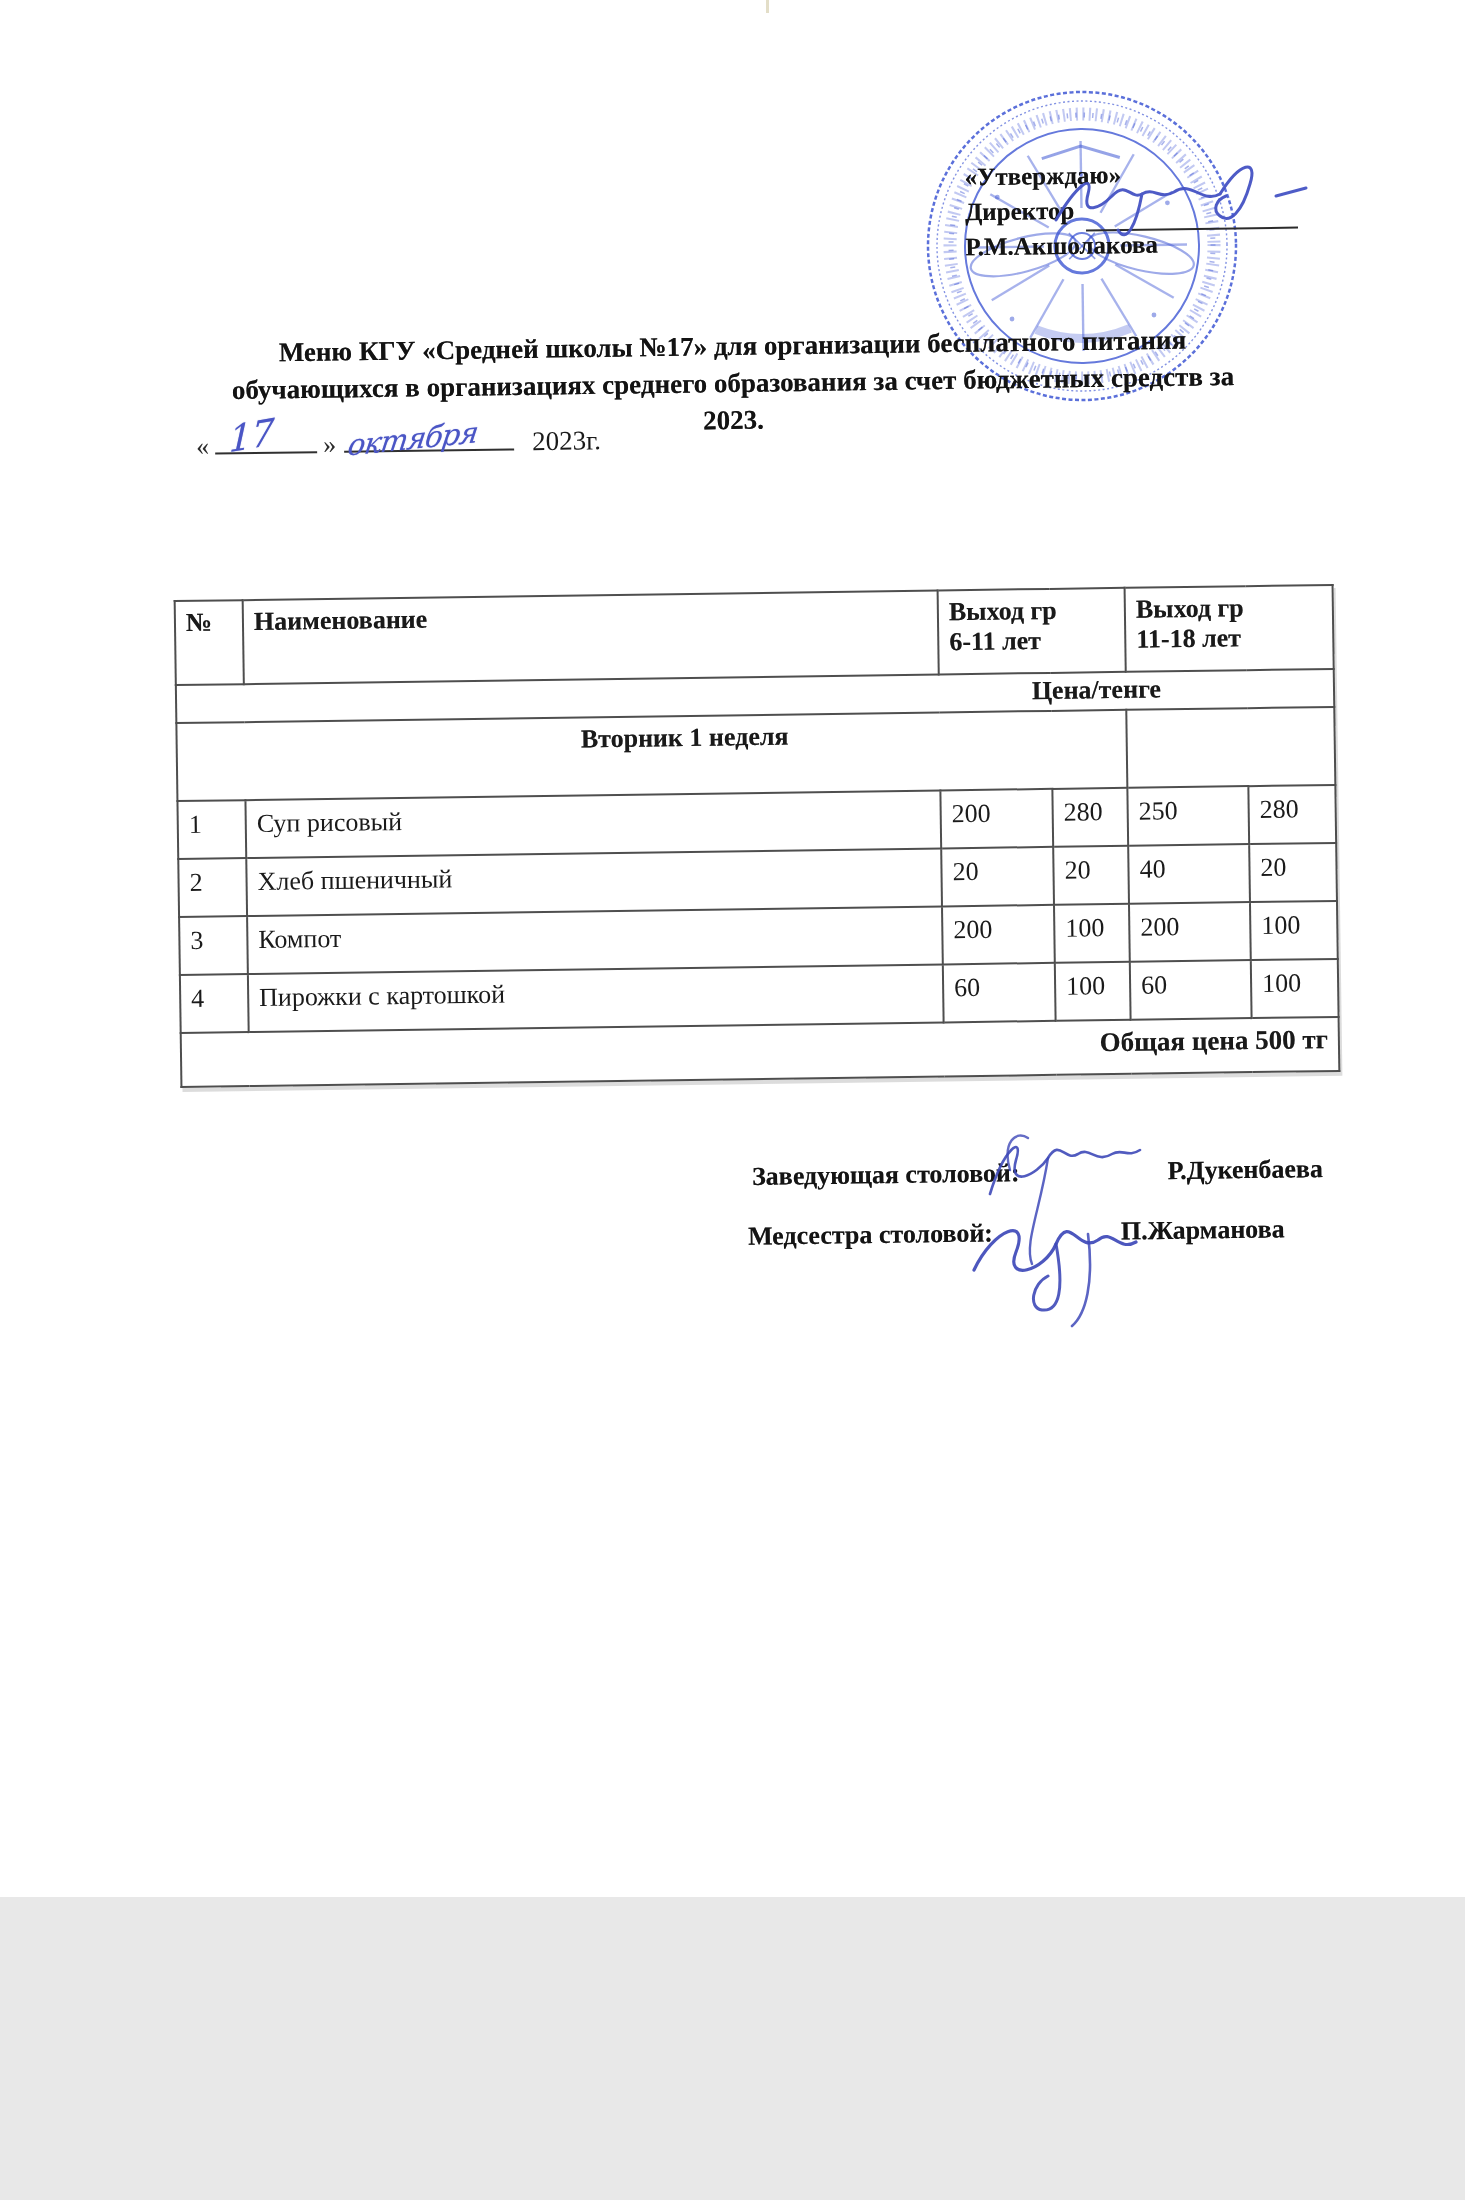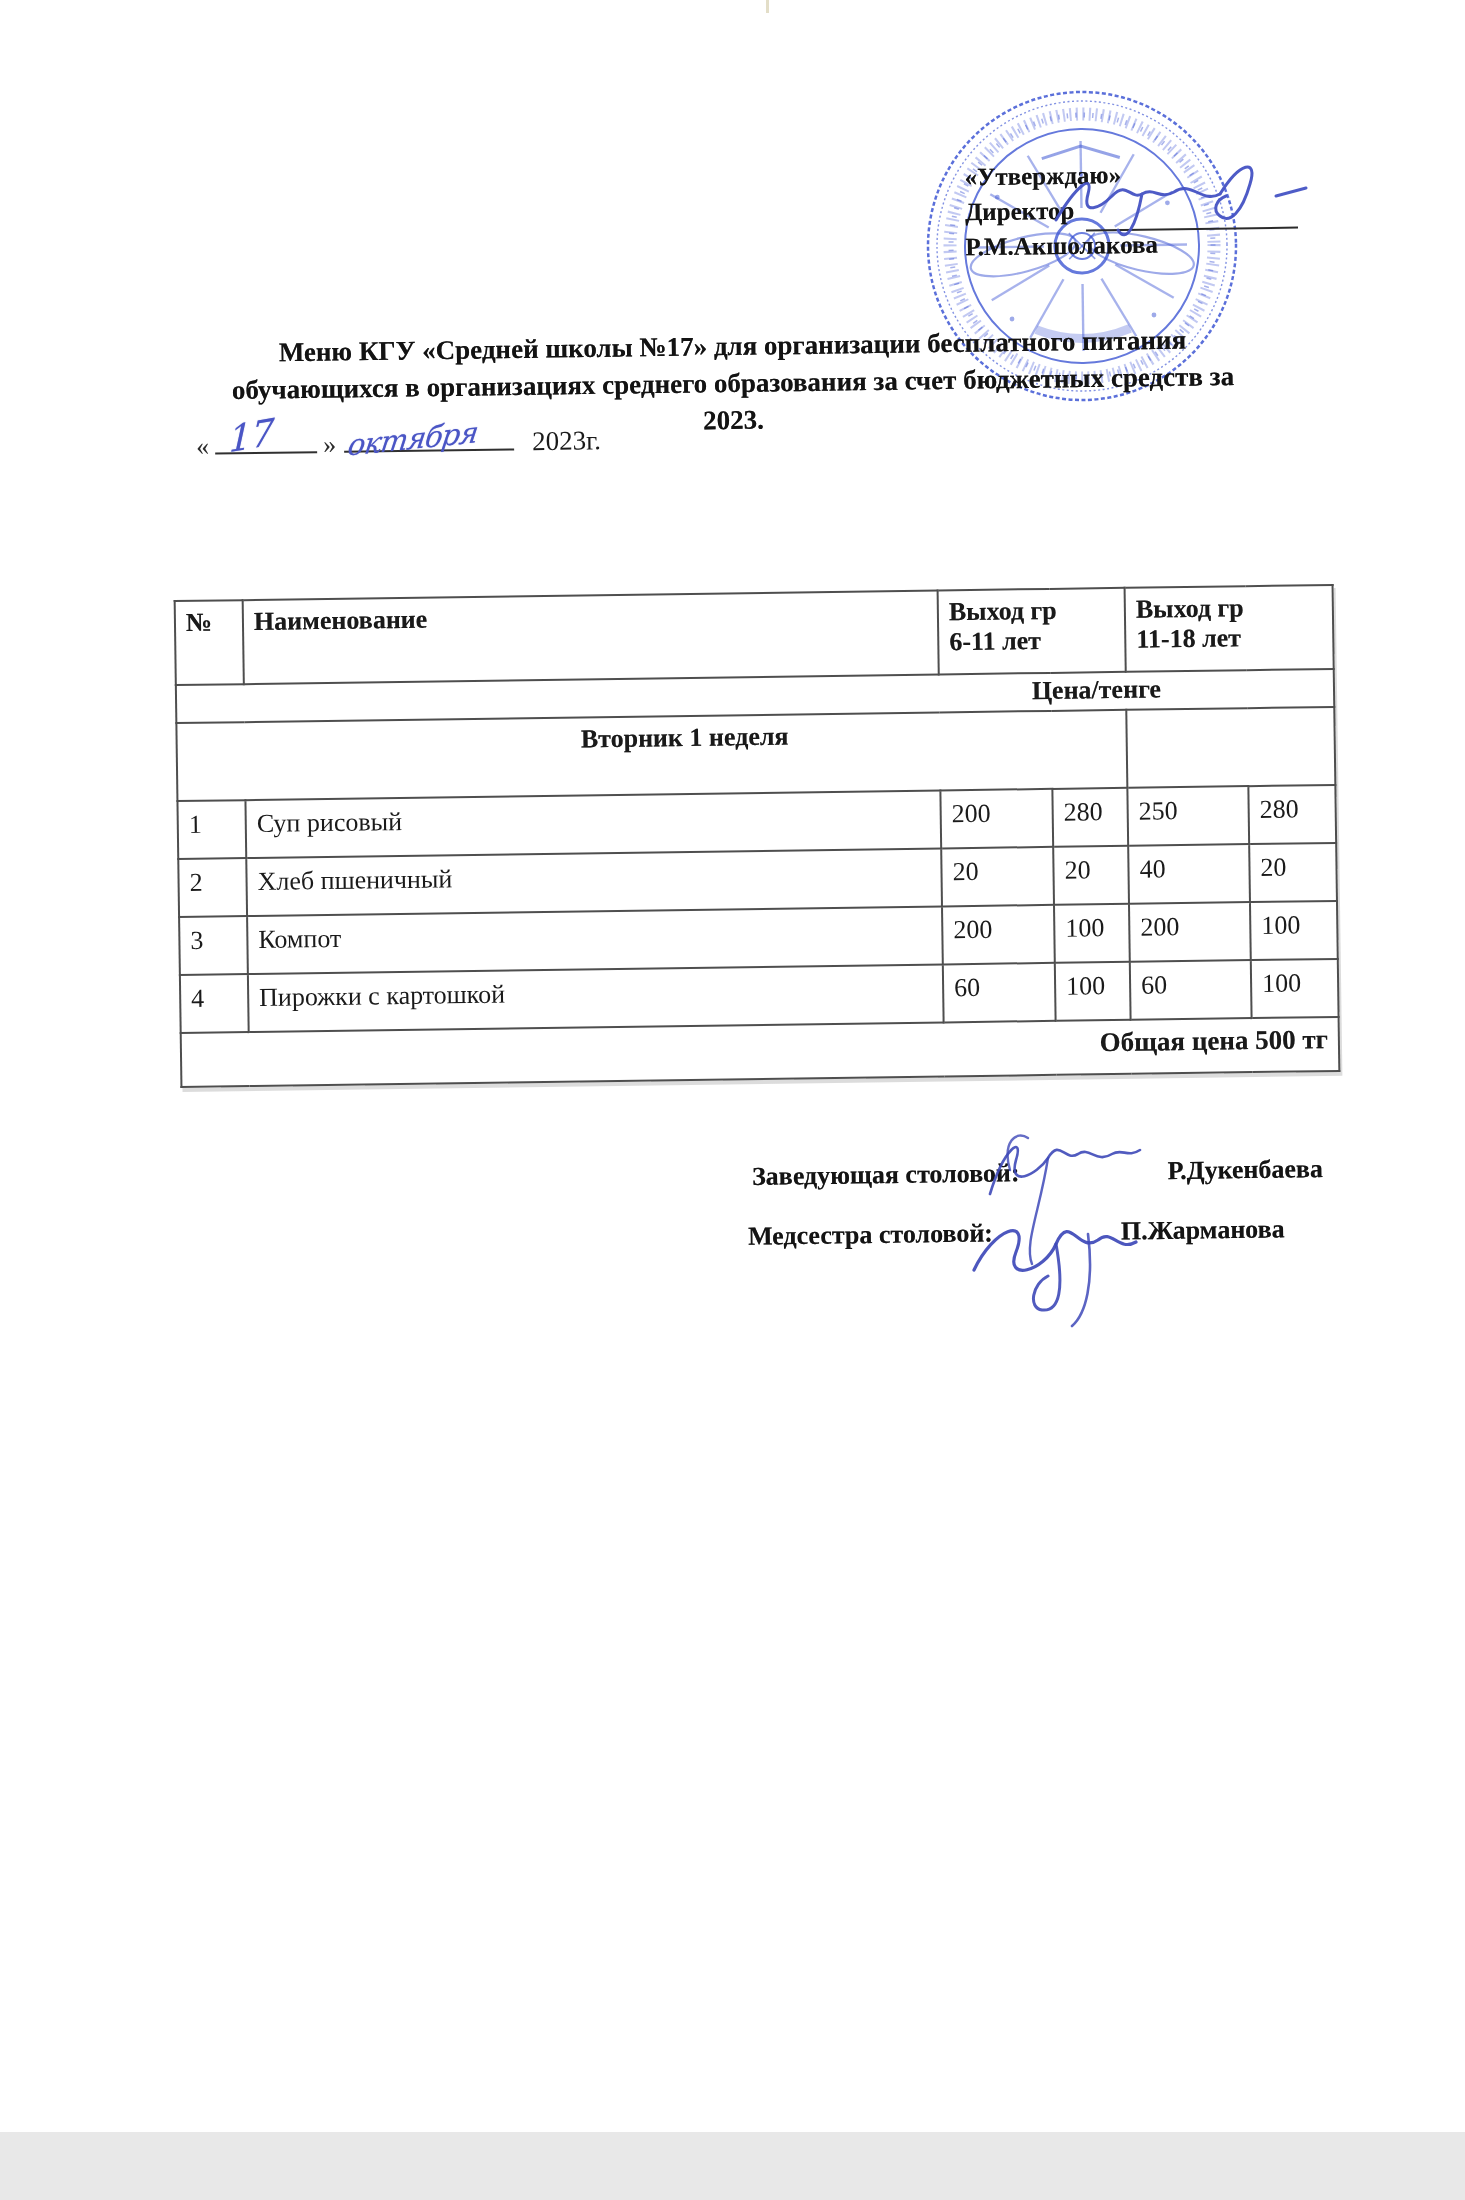--- a/index.html
+++ b/index.html
@@ -1,17 +1,17 @@
 <!DOCTYPE html>
 <html><head>
 <meta charset="utf-8">
 <style>
   html,body{margin:0;padding:0;background:#e8e8e8;}
   .page{
-    position:relative;width:1465px;height:2132px;background:#ffffff;
+    position:relative;width:1465px;height:1897px;background:#ffffff;
     overflow:hidden;margin:0 auto;
     font-family:"Liberation Serif","DejaVu Serif",serif;
     color:#1a1a1a;
   }
   .abs{position:absolute;}
   .tilt{transform:rotate(-0.8deg);}
   
   .artifact-top{left:766px;top:0;width:3px;height:13px;background:#d9d3b6;opacity:.75;}
   
   .stamp{left:923px;top:86px;width:318px;height:320px;z-index:1;opacity:.92;}

